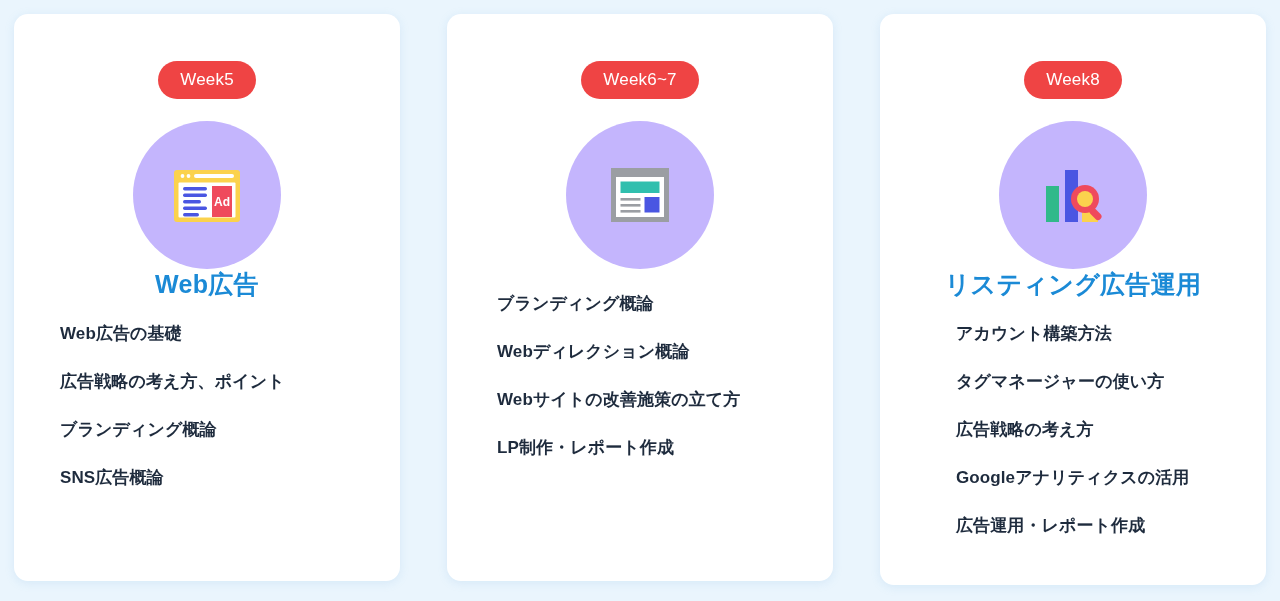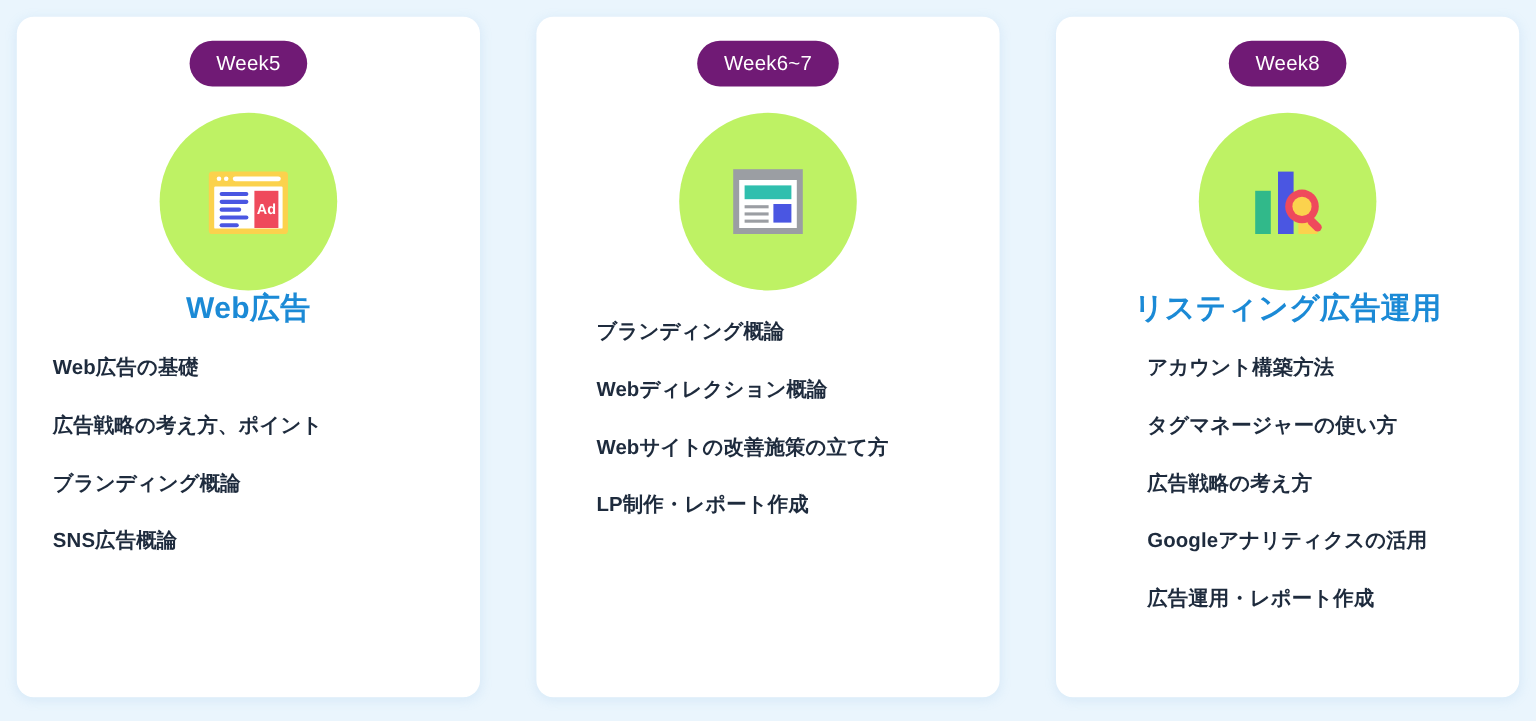--- a/index.html
+++ b/index.html
@@ -33,38 +33,38 @@
     border-radius: 14px;
     box-shadow: 0 2px 10px rgba(120, 175, 220, 0.18);
     box-sizing: border-box;
     padding: 0 0 22px 0;
     display: flex;
     flex-direction: column;
     align-items: center;
   }
 
   .badge {
-    margin-top: 20px;
-    background: #701a75;
+    margin-top: 47px;
+    background: #ef4444;
     color: #ffffff;
     font-size: 17px;
     line-height: 1;
     letter-spacing: 0.2px;
     padding: 10px 22px 11px 22px;
     border-radius: 999px;
     white-space: nowrap;
     user-select: none;
   }
 
   .icon-wrap {
     margin-top: 22px;
     width: 148px;
     height: 148px;
     border-radius: 50%;
-    background: #bef264;
+    background: #c4b5fd;
     display: flex;
     align-items: center;
     justify-content: center;
   }
 
   .icon-wrap svg {
     display: block;
   }
 
   .card-title {
@@ -88,21 +88,21 @@
   .topic-list li {
     font-size: 17px;
     font-weight: bold;
     color: #1e2b3d;
     line-height: 1.35;
     padding: 0 26px;
     margin-bottom: 25px;
     letter-spacing: 0.1px;
   }
 
-  .card-1 .topic-list li { padding-left: 30px; }
+  .card-1 .topic-list li { padding-left: 46px; }
   .card-2 .topic-list li { padding-left: 50px; }
   .card-3 .topic-list li { padding-left: 76px; }
 </style>
 </head>
 <body>
 
 <div class="board">
 
   <div class="card card-1">
     <div class="badge">Week5</div>

